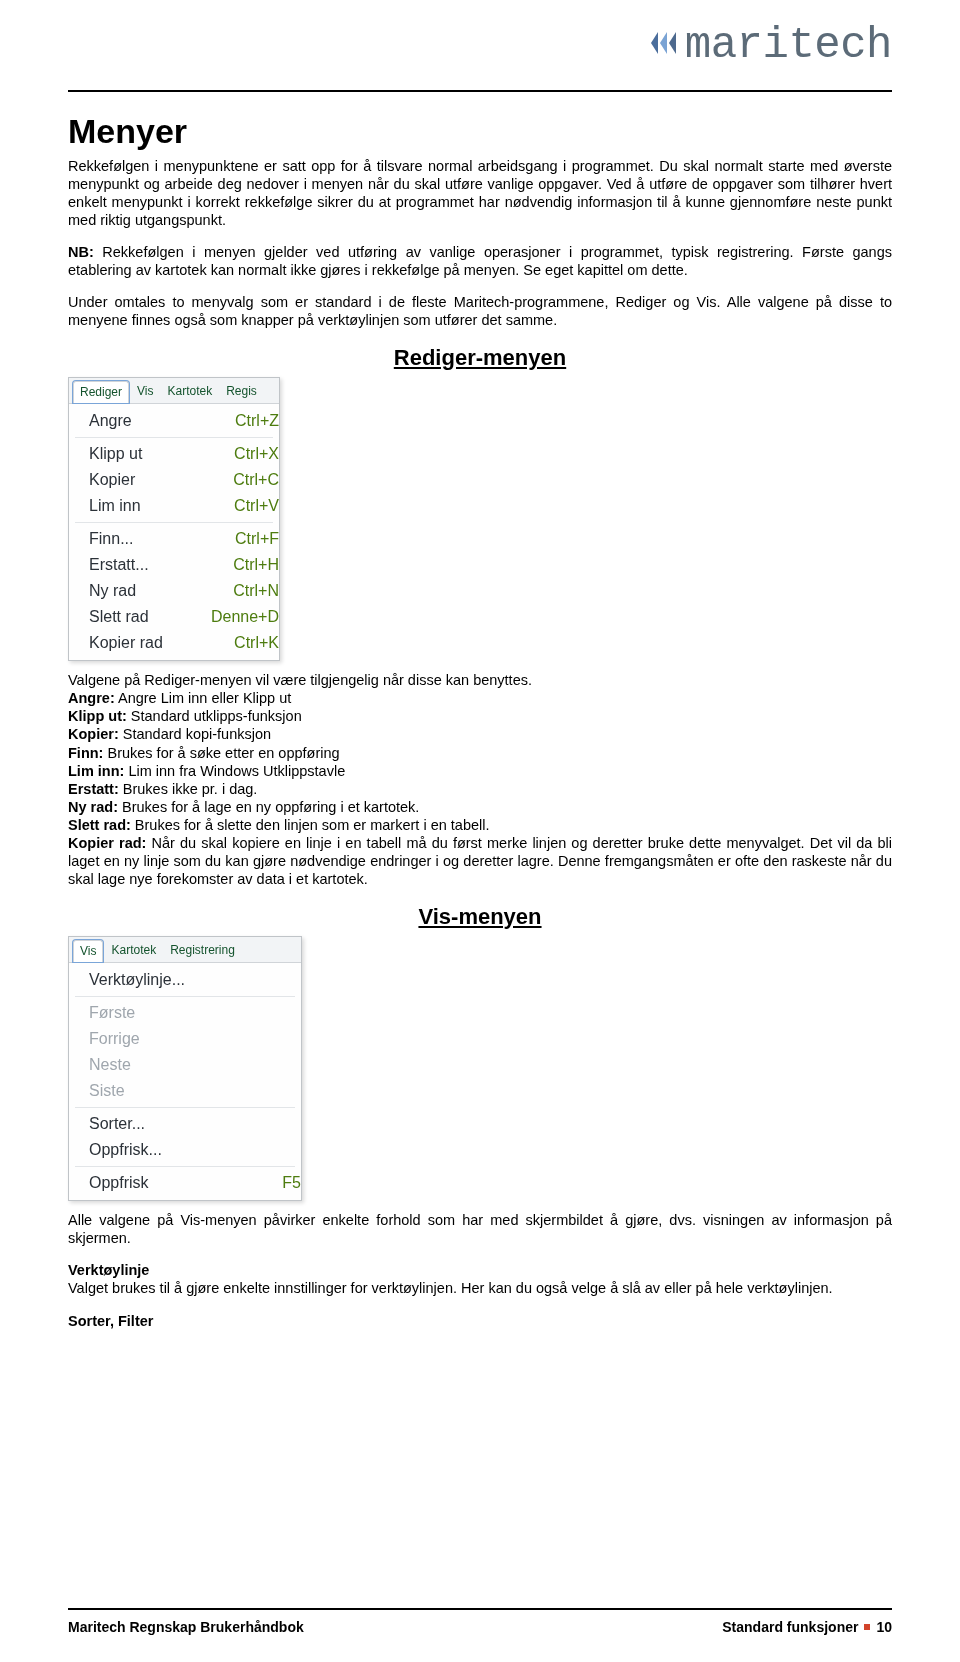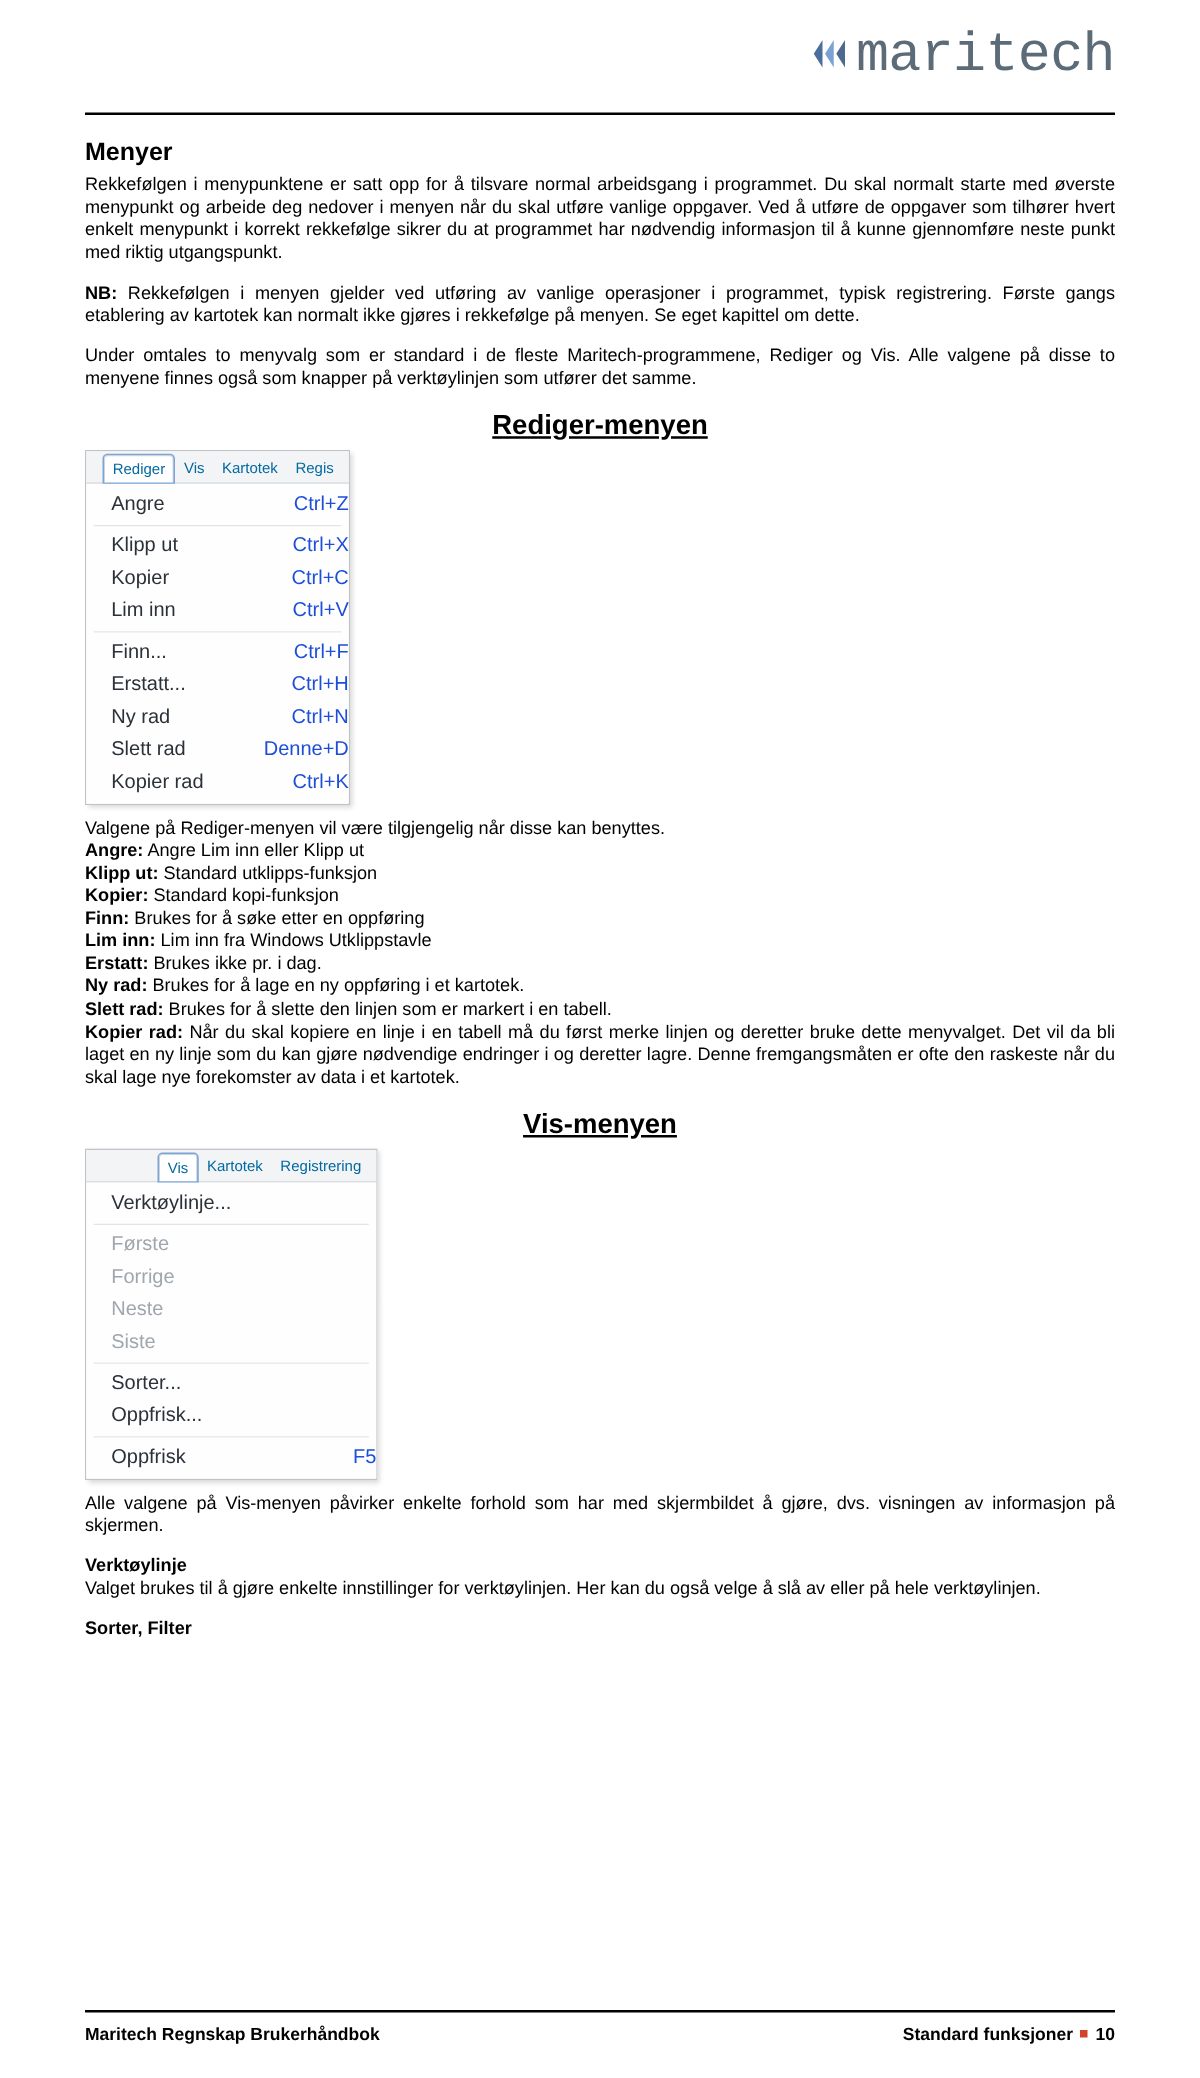--- a/index.html
+++ b/index.html
@@ -38,21 +38,21 @@
     border-top: 2px solid #000;
   }
   .content {
     position: absolute;
     left: 68px;
     right: 68px;
     top: 110px;
   }
   h1 {
     font-family: Verdana, Arial, sans-serif;
-    font-size: 20px;
+    font-size: 34px;
     font-weight: bold;
     margin-bottom: 4px;
   }
   h2 {
     font-family: Verdana, Arial, sans-serif;
     font-size: 22px;
     font-weight: bold;
     text-align: center;
     margin: 14px 0 6px 0;
     text-decoration: underline;
@@ -72,22 +72,21 @@
     box-shadow: 2px 2px 4px rgba(0,0,0,.15);
     position: relative;
   }
   .menu-sc .tabs {
     display: flex;
     gap: 0;
     padding: 3px 4px 0 4px;
     background: #f2f4f6;
     border-bottom: 1px solid #d0d4d8;
     font-size: 12px;
-    color: #0369a1;
-    justify-content: flex-end;
+    color: #14532d;
   }
   .menu-sc .tab {
     padding: 3px 6px;
     background: #eef0f2;
     border: 1px solid #d0d4d8;
     border-bottom: none;
     border-radius: 3px 3px 0 0;
     margin-right: 2px;
     font-size: 12px;
   }
@@ -96,21 +95,21 @@
     box-shadow: 0 0 0 1px #7aa5d8;
   }
   .menu-sc .items { padding: 4px 0; background:#fefefe; }
   .menu-sc .item {
     display: flex;
     justify-content: space-between;
     padding: 3px 0 3px 20px;
     font-size: 16px;
     color: #2b3138;
   }
-  .menu-sc .item .sc { color: #1d4ed8; }
+  .menu-sc .item .sc { color: #4d7c0f; }
   .menu-sc .sep { border-top:1px solid #e2e5e8; margin:3px 6px; }
   .menu-sc.vis { width: 234px; }
   .menu-sc .item.disabled { color:#9fa6ad; }
   .hr-bottom {
     position: absolute;
     left: 68px; right: 68px;
     bottom: 52px;
     border:0; border-top:2px solid #000;
   }
   .footer {

